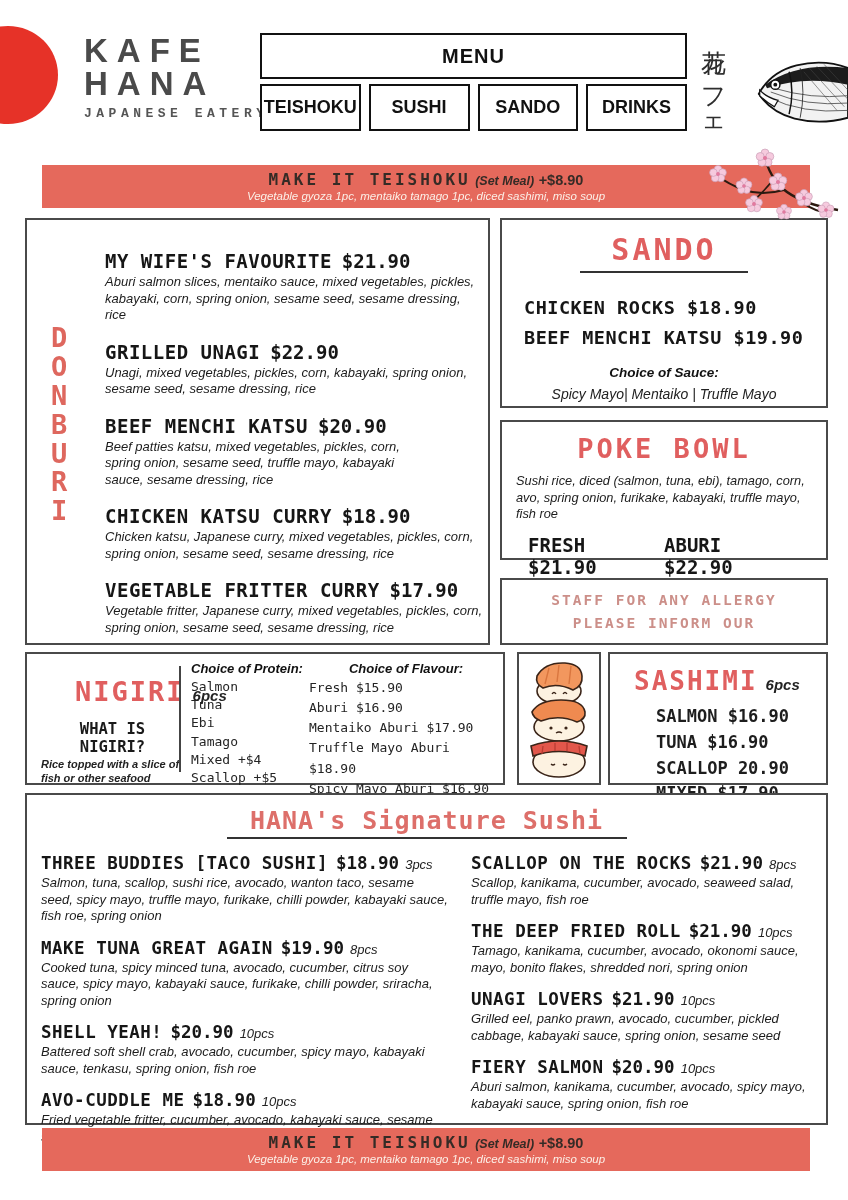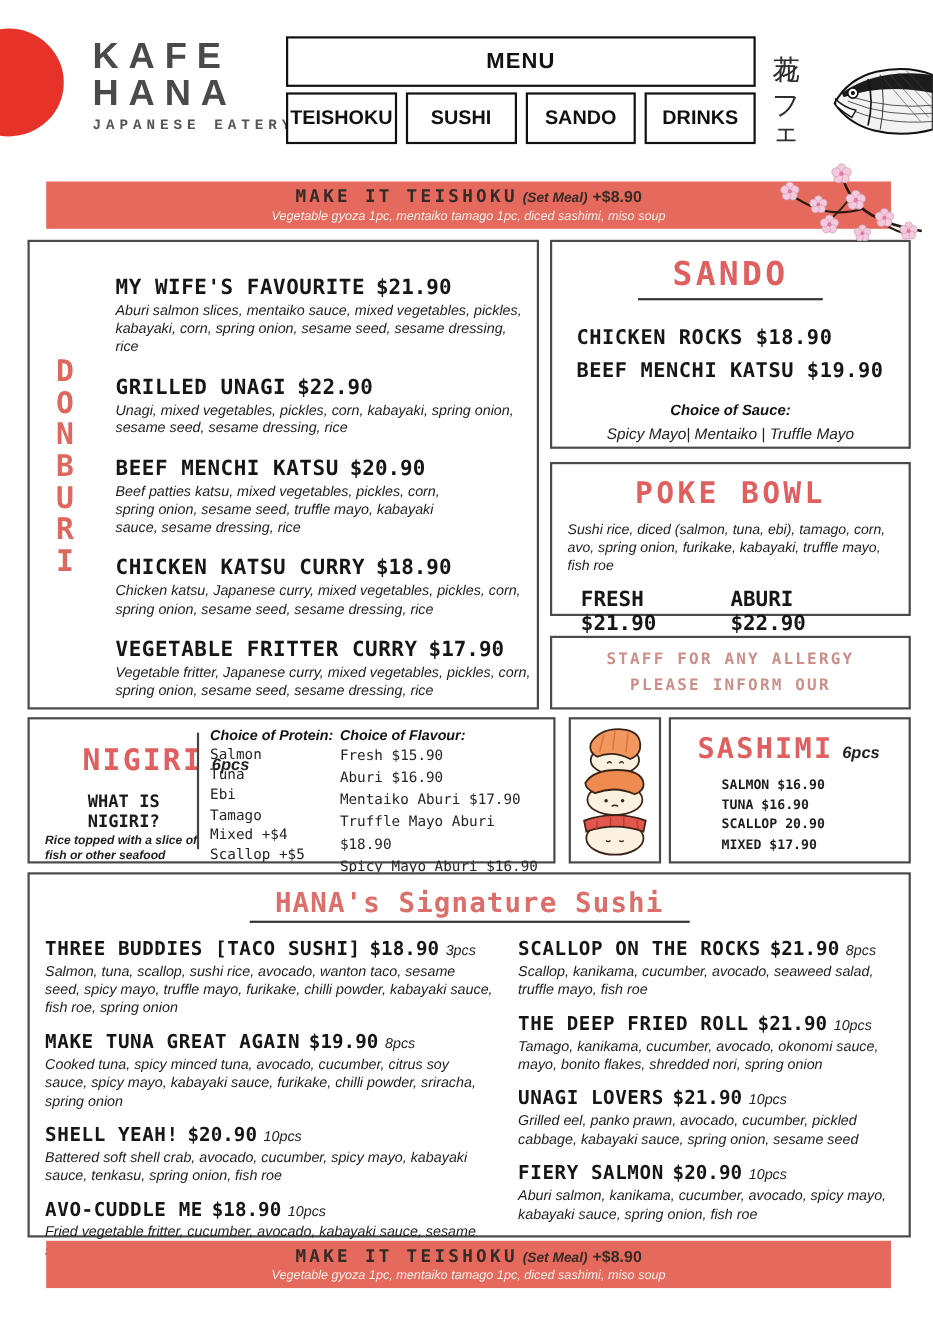--- a/index.html
+++ b/index.html
@@ -69,27 +69,27 @@
   
   .nigiri-title-row{position:absolute;left:48px;top:22px;white-space:nowrap;}
   .nigiri-title{font-family:"DejaVu Sans Mono",monospace;font-weight:bold;font-size:27px;color:#e05f5f;letter-spacing:2px;}
   .pcs-tag{font-style:italic;font-size:15px;font-weight:bold;color:#222;margin-left:8px;}
   .nigiri-q{position:absolute;left:18px;top:66px;width:135px;text-align:center;
     font-family:"DejaVu Sans Mono",monospace;font-weight:bold;font-size:15.5px;color:#1a1a1a;}
   .nigiri-a{position:absolute;left:14px;top:104px;width:142px;text-align:left;
     font-style:italic;font-size:11px;line-height:1.25;color:#222;font-weight:bold;}
   .nigiri-divider{position:absolute;left:152px;top:12px;width:2px;height:106px;background:#444;}
   .choice-col{position:absolute;top:7px;}
-  .choice-label{font-weight:bold;font-style:italic;font-size:13px;color:#111;margin-bottom:2px;}
+  .choice-label{font-weight:bold;font-style:italic;font-size:13px;color:#111;margin-bottom:2px;text-align:center;}
   .choice-list{font-family:"DejaVu Sans Mono",monospace;font-size:13px;line-height:1.4;color:#242424;}
 
   
   .sashimi-title-row{position:absolute;left:24px;top:12px;white-space:nowrap;}
   .sashimi-list{position:absolute;left:46px;top:50px;font-family:"DejaVu Sans Mono",monospace;
-    font-weight:bold;font-size:12px;line-height:1.52;color:#1d1d1d;}
+    font-weight:bold;font-size:17px;line-height:1.52;color:#1d1d1d;}
 
   
   .sig-title{font-size:25px;letter-spacing:1px;margin-top:11px;color:#dd6f6a;}
   .sig-rule{width:400px;border-bottom:2px solid #333;margin:2px auto 0 auto;}
   .sig-col{position:absolute;top:58px;}
   .sig-col .item-name{font-size:17.5px;}
   .sig-col .item-price{font-size:17.5px;margin-left:8px;}
   .sig-col .menu-item{margin-bottom:13px;}
 </style>
 </head>

